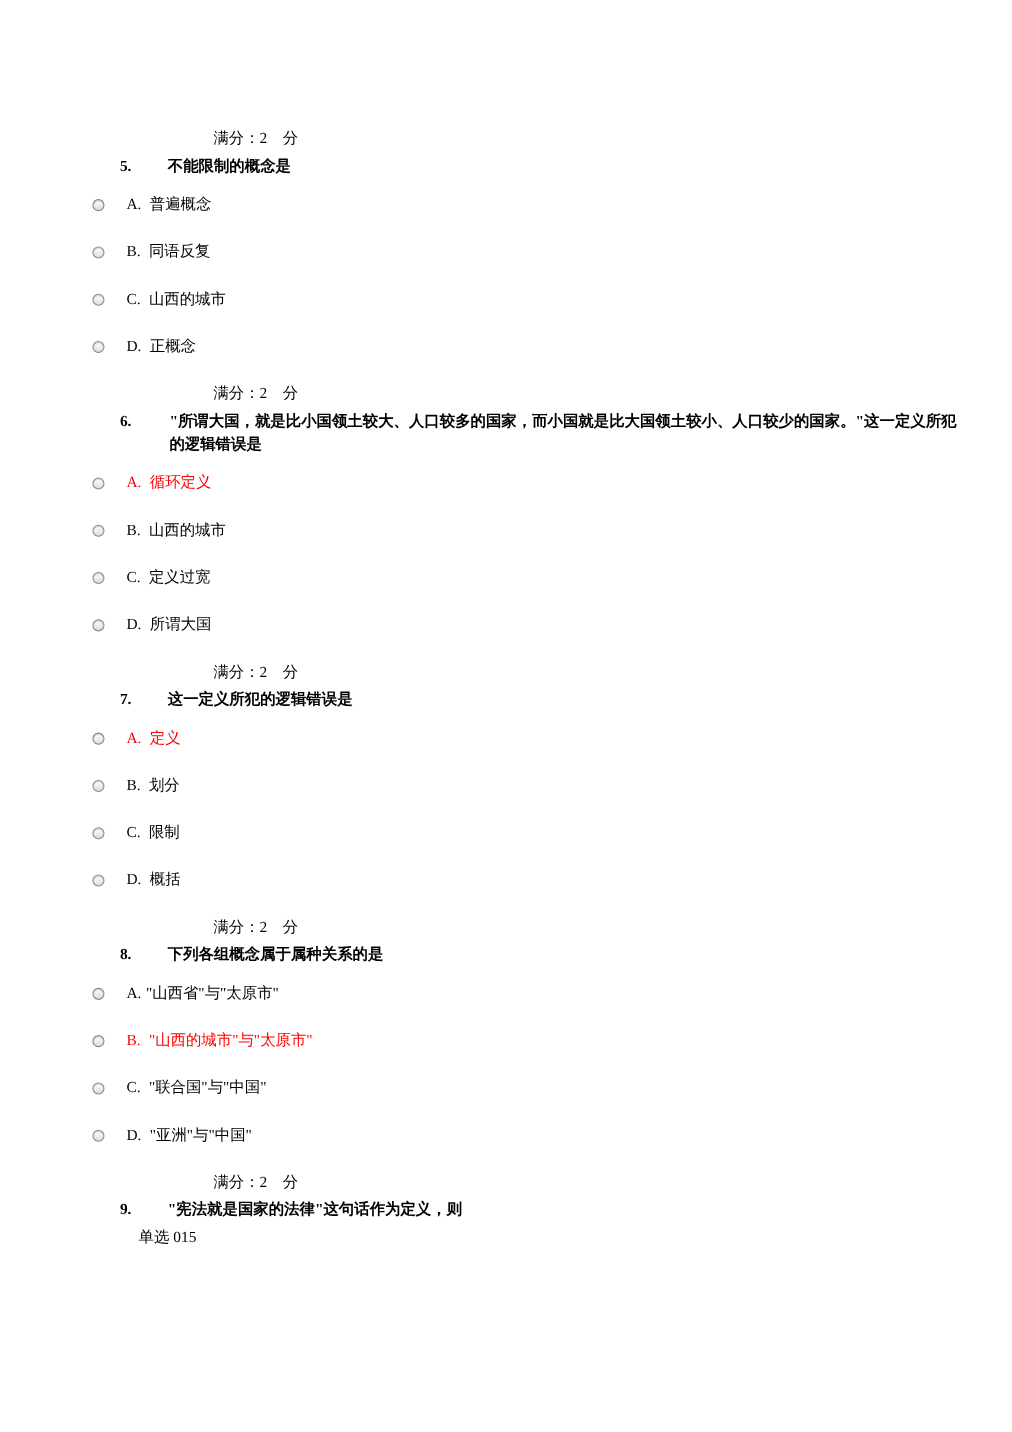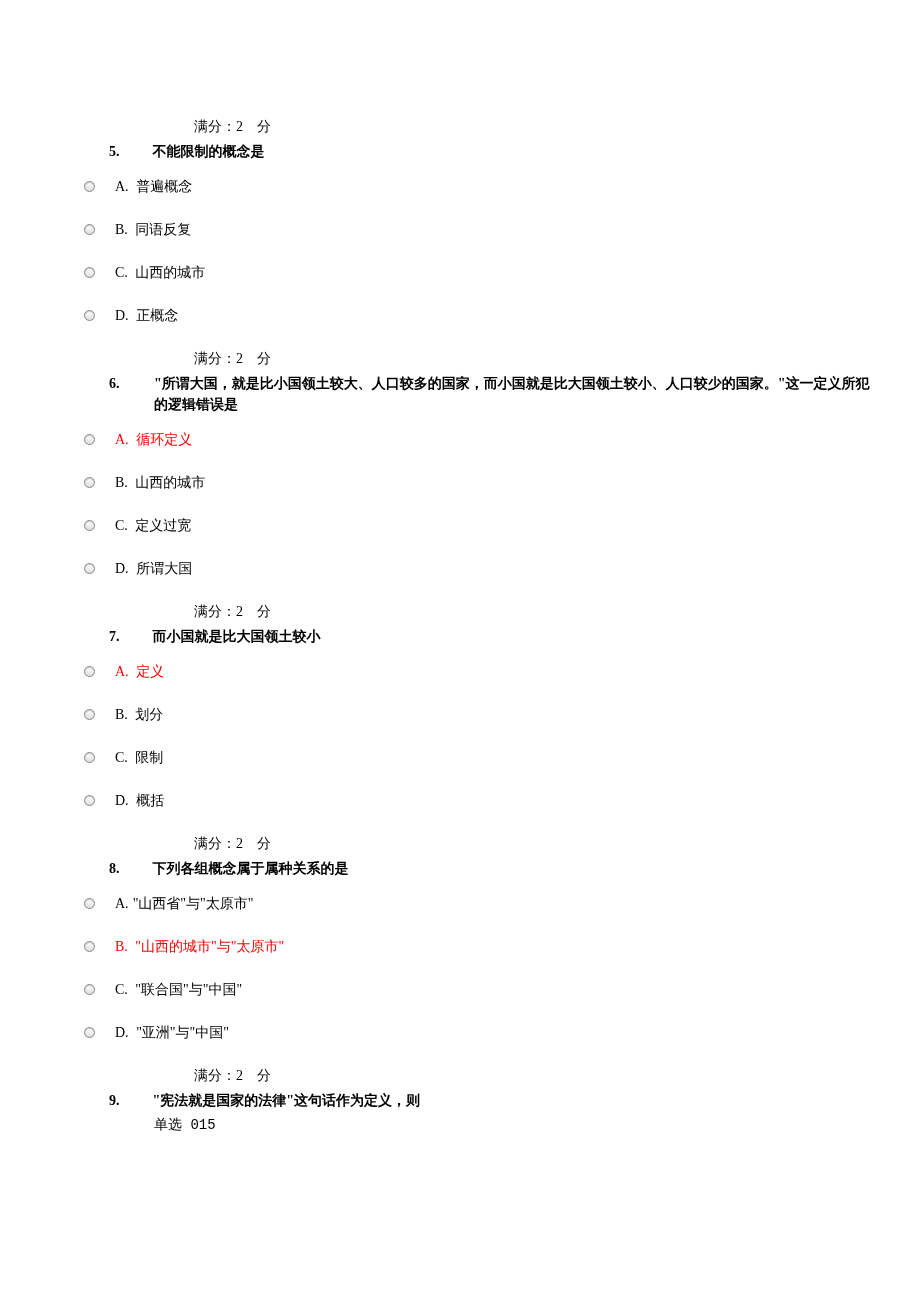--- a/index.html
+++ b/index.html
@@ -51,22 +51,21 @@
       margin-right: 4px;
     }
     .answer {
       color: #ff0000;
     }
     .last-score {
       margin-left: 110px;
       margin-bottom: 4px;
     }
     .footer-line {
-      margin-left: 70px;
-      font-family: Liberation Mono, monospace;
+      margin-left: 42px;
     }
   </style>
 </head>
 <body>
 
 <div class="score-line">
   <span>满分：</span><span>2</span>&nbsp;&nbsp;&nbsp;&nbsp;<span>分</span>
 </div>
 
 <div class="question-block">
@@ -113,21 +112,21 @@
   <span class="radio-icon"></span>
   <span class="option-label"><span class="option-letter">D.</span> <span>所谓大国</span></span>
 </div>
 
 <div class="score-line">
   <span>满分：</span><span>2</span>&nbsp;&nbsp;&nbsp;&nbsp;<span>分</span>
 </div>
 
 <div class="question-block">
   <span class="q-number">7.</span>
-  <span>而小国就是比大国领土较小</span>
+  <span>这一定义所犯的逻辑错误是</span>
 </div>
 <div class="option-row">
   <span class="radio-icon"></span>
   <span class="option-label answer"><span class="option-letter">A.</span> <span>定义</span></span>
 </div>
 <div class="option-row">
   <span class="radio-icon"></span>
   <span class="option-label"><span class="option-letter">B.</span> <span>划分</span></span>
 </div>
 <div class="option-row">

